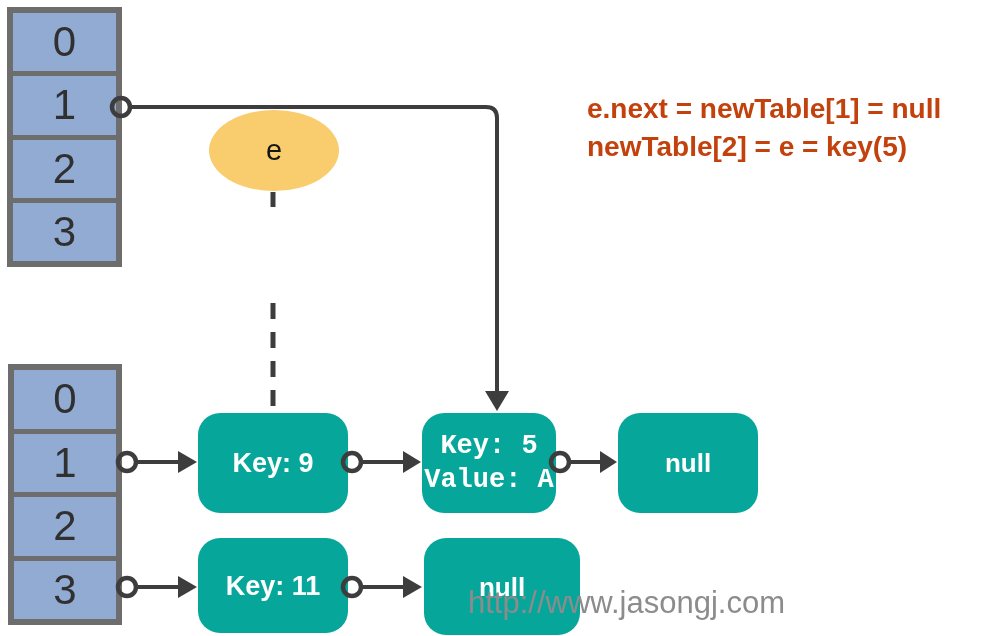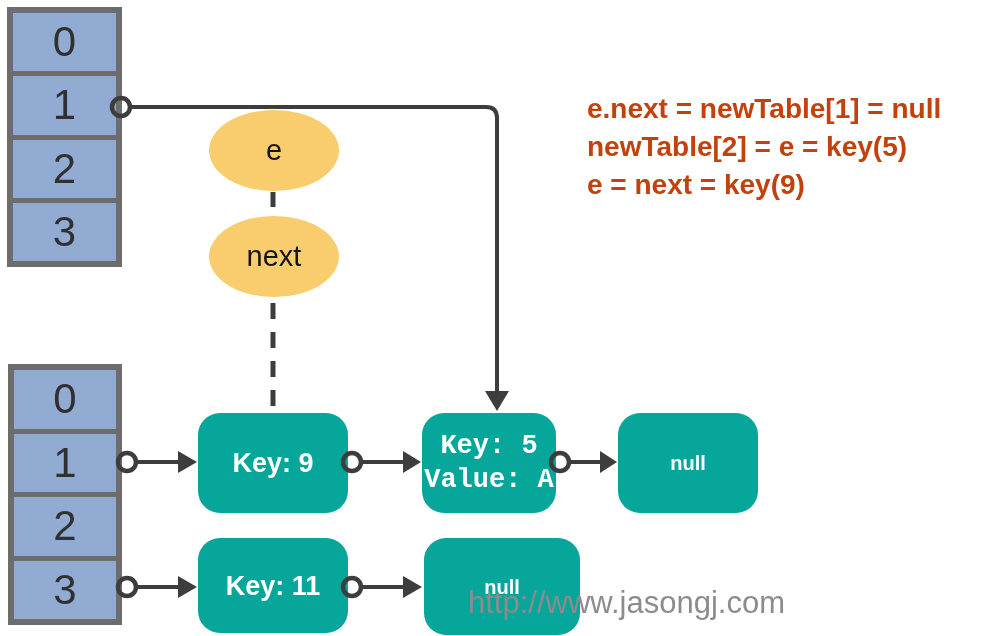--- a/index.html
+++ b/index.html
@@ -39,21 +39,21 @@
     color:#ffffff; font-weight:bold;
     display:flex; flex-direction:column;
     align-items:center; justify-content:center;
     font-size:27px; line-height:34px; text-align:center;
   }
   #node-key9     { left:198px; top:413px; width:150px; height:100px; }
   #node-key5     { left:422px; top:413px; width:134px; height:100px;font-family:Liberation Mono, monospace; }
   #node-null-top { left:618px; top:413px; width:140px; height:100px; }
   #node-key11    { left:198px; top:538px; width:150px; height:95px;  }
   #node-null-bot { left:424px; top:538px; width:156px; height:97px;  }
-  .node .null-label { font-size:20px; }
+  .node .null-label { font-size:26px; }
 
   
   #code-block {
     position:absolute; left:587px; top:90px;
     font-size:28px; font-weight:bold; color:#c2410c;
     line-height:38px; white-space:nowrap;
   }
 
   
   #watermark {
@@ -86,23 +86,20 @@
   <div class="array-table" id="bottom-table">
     <div class="array-cell">0</div>
     <div class="array-cell">1</div>
     <div class="array-cell">2</div>
     <div class="array-cell">3</div>
   </div>
 
   <div class="pointer-ellipse" id="pointer-e">
     <span>e</span>
   </div>
-  <div class="pointer-ellipse" id="pointer-next">
-    <span>next</span>
-  </div>
 
   <div class="node" id="node-key9">
     <span>Key: 9</span>
   </div>
   <div class="node" id="node-key5">
     <span>Key: 5</span>
     <span>Value: A</span>
   </div>
   <div class="node" id="node-null-top">
     <span class="null-label">null</span>
@@ -110,21 +107,20 @@
   <div class="node" id="node-key11">
     <span>Key: 11</span>
   </div>
   <div class="node" id="node-null-bot">
     <span class="null-label">null</span>
   </div>
 
   <div id="code-block">
     <div>e.next = newTable[1] = null</div>
     <div>newTable[2] = e = key(5)</div>
-    <div>e = next = key(9)</div>
   </div>
 
   <div id="watermark">http://www.jasongj.com</div>
 
   <svg id="connector-layer" viewBox="0 0 986 636" xmlns="http://www.w3.org/2000/svg">
 
     <g>
       <circle class="conn-circle" cx="121" cy="107" r="9"></circle>
       <path class="conn-line" d="M130 107 H486 Q497 107 497 118 V392"></path>
       <polygon class="conn-head" points="485,391 509,391 497,411"></polygon>

